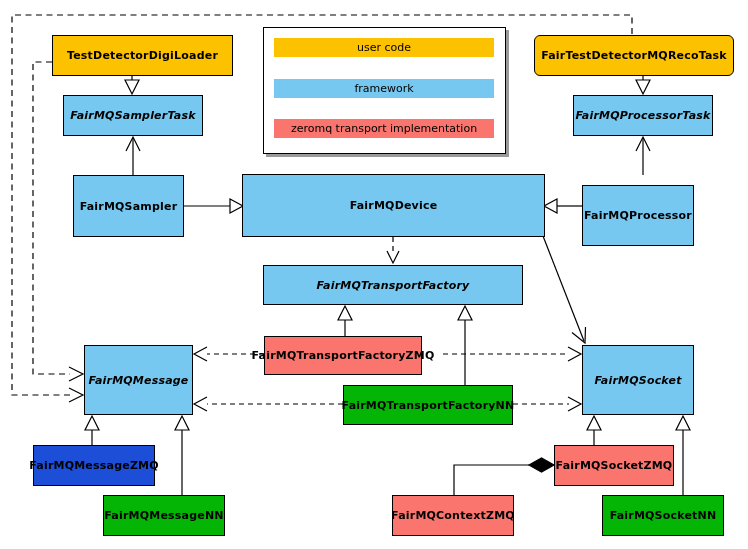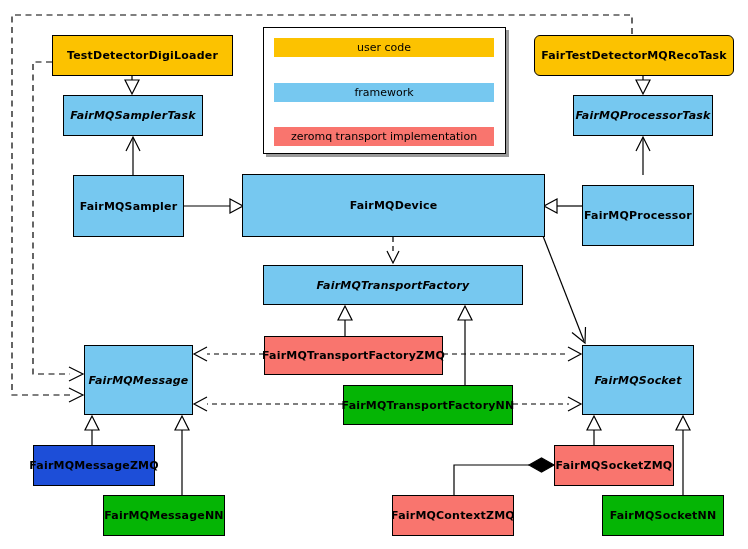--- a/index.html
+++ b/index.html
@@ -14,21 +14,21 @@
     display:flex; align-items:center; justify-content:center;
     font-weight:bold; font-size:11px; letter-spacing:0.2px;
     color:#000; text-align:center;
   }
   #nodes .node.abstract { font-style:italic; }
   .legend {
     position:absolute; left:263px; top:27px; width:243px; height:127px;
     box-sizing:border-box; background:#fff; border:1.5px solid #000;
     box-shadow:3px 3px 0 #9a9a9a; z-index:2;
     display:flex; flex-direction:column; justify-content:space-between;
-    padding:10px 0 7px 0;
+    padding:10px 0 15px 0;
   }
   .legend .legend-row {
     margin-left:10px; width:220px; height:19px;
     display:flex; align-items:center; justify-content:center;
     font-size:11px; color:#000;
   }
 </style>
 </head>
 <body>
 
@@ -133,21 +133,21 @@
 
   <div id="nodes">
       <div class="node" style="left: 52px; top: 35px; width: 181px; height: 41px; background: rgb(252, 194, 0);">TestDetectorDigiLoader</div>
       <div class="node" style="left: 534px; top: 35px; width: 200px; height: 41px; background: rgb(252, 194, 0); border-radius: 6px;">FairTestDetectorMQRecoTask</div>
       <div class="node abstract" style="left: 63px; top: 95px; width: 140px; height: 41px; background: rgb(118, 200, 240);">FairMQSamplerTask</div>
       <div class="node abstract" style="left: 573px; top: 95px; width: 140px; height: 41px; background: rgb(118, 200, 240);">FairMQProcessorTask</div>
       <div class="node" style="left: 73px; top: 175px; width: 111px; height: 62px; background: rgb(118, 200, 240);">FairMQSampler</div>
       <div class="node" style="left: 242px; top: 174px; width: 303px; height: 63px; background: rgb(118, 200, 240);">FairMQDevice</div>
       <div class="node" style="left: 582px; top: 185px; width: 112px; height: 61px; background: rgb(118, 200, 240);">FairMQProcessor</div>
       <div class="node abstract" style="left: 263px; top: 265px; width: 260px; height: 40px; background: rgb(118, 200, 240);">FairMQTransportFactory</div>
-      <div class="node" style="left: 264px; top: 336px; width: 179px; height: 39px; background: rgb(249, 117, 110);">FairMQTransportFactoryZMQ</div>
+      <div class="node" style="left: 264px; top: 336px; width: 158px; height: 39px; background: rgb(249, 117, 110);">FairMQTransportFactoryZMQ</div>
       <div class="node abstract" style="left: 84px; top: 345px; width: 109px; height: 70px; background: rgb(118, 200, 240);">FairMQMessage</div>
       <div class="node abstract" style="left: 582px; top: 345px; width: 112px; height: 70px; background: rgb(118, 200, 240);">FairMQSocket</div>
       <div class="node" style="left: 343px; top: 385px; width: 170px; height: 40px; background: rgb(5, 181, 5);">FairMQTransportFactoryNN</div>
       <div class="node" style="left: 33px; top: 445px; width: 122px; height: 41px; background: #1d4ed8;">FairMQMessageZMQ</div>
       <div class="node" style="left: 554px; top: 445px; width: 120px; height: 41px; background: rgb(249, 117, 110);">FairMQSocketZMQ</div>
       <div class="node" style="left: 103px; top: 495px; width: 122px; height: 41px; background: rgb(5, 181, 5);">FairMQMessageNN</div>
       <div class="node" style="left: 392px; top: 495px; width: 122px; height: 41px; background: rgb(249, 117, 110);">FairMQContextZMQ</div>
       <div class="node" style="left: 602px; top: 495px; width: 122px; height: 41px; background: rgb(5, 181, 5);">FairMQSocketNN</div>
     </div>
 </div>

